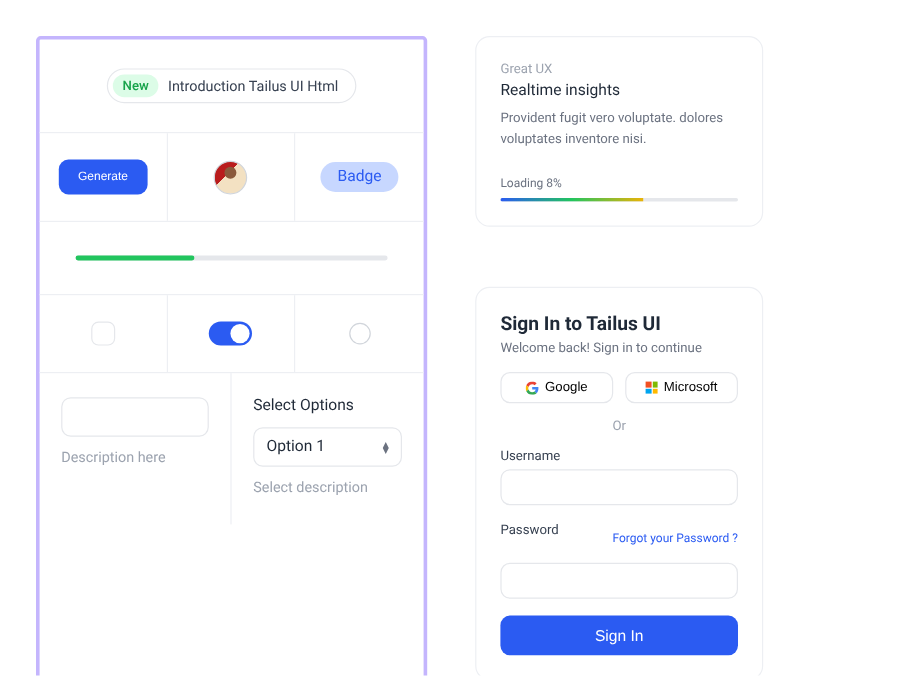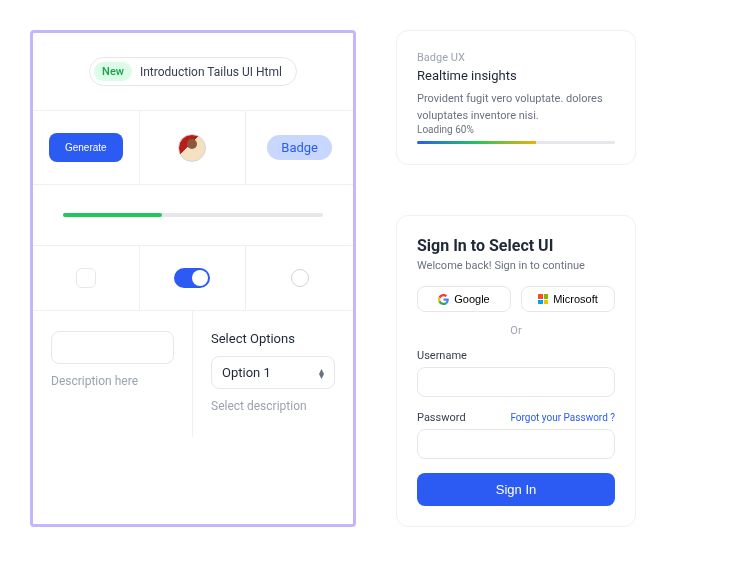--- a/index.html
+++ b/index.html
@@ -172,21 +172,21 @@
 
 
 .card {
   border: 1px solid #edeff3;
   border-radius: 12px;
   padding: 20px;
   background:#fff;
 }
 .small-muted { font-size:11px; color:#9ca3af; margin-bottom:4px; }
 .card-title { font-size:13px; font-weight:400; margin-bottom:8px; }
-.card-text { font-size:11px; color:#6b7280; line-height:1.5; }
+.card-text { font-size:11px; color:#6b7280; line-height:1.5; margin-bottom:24px; }
 .loading-label { font-size:10px; color:#6b7280; margin-bottom:6px; }
 .loading-track { height:3px; background:#e5e7eb; border-radius:2px; overflow:hidden; }
 .loading-fill {
   height:100%; width:60%;
   background: linear-gradient(90deg,#2b5bf2,#22c55e,#eab308);
 }
 
 .signin-title { font-size:16px; font-weight:700; margin-bottom:4px; }
 .signin-sub { font-size:11px; color:#6b7280; margin-bottom:14px; }
 .oauth-row { display:flex; gap:10px; margin-bottom:12px; }
@@ -297,31 +297,31 @@
         </div>
         <div class="form-desc">Select description</div>
       </div>
     </div>
 
   </div>
 
   <div class="right">
 
     <div class="card">
-      <div class="small-muted">Badge UX</div>
+      <div class="small-muted">Great UX</div>
       <div class="card-title">Realtime insights</div>
       <div class="card-text">Provident fugit vero voluptate. dolores voluptates inventore nisi.</div>
-      <div class="loading-label">Loading 60%</div>
+      <div class="loading-label">Loading 8%</div>
       <div class="loading-track">
           <div class="loading-fill"></div>
         </div>
     </div>
 
     <div class="card">
-      <div class="signin-title">Sign In to Select UI</div>
+      <div class="signin-title">Sign In to Tailus UI</div>
       <div class="signin-sub">Welcome back! Sign in to continue</div>
 
       <div class="oauth-row">
         <button class="oauth-btn">
           <span class="g-icon">
             <svg viewBox="0 0 48 48">
                 <path fill="#EA4335" d="M24 9.5c3.54 0 6.71 1.22 9.21 3.6l6.85-6.85C35.9 2.38 30.47 0 24 0 14.62 0 6.51 5.38 2.56 13.22l7.98 6.19C12.43 13.72 17.74 9.5 24 9.5z"></path>
                 <path fill="#4285F4" d="M46.98 24.55c0-1.57-.15-3.09-.38-4.55H24v9.02h12.94c-.58 2.96-2.26 5.48-4.78 7.18l7.73 6c4.51-4.18 7.09-10.36 7.09-17.65z"></path>
                 <path fill="#FBBC05" d="M10.53 28.59c-.48-1.45-.76-2.99-.76-4.59s.27-3.14.76-4.59l-7.98-6.19C.92 16.46 0 20.12 0 24c0 3.88.92 7.54 2.56 10.78l7.97-6.19z"></path>
                 <path fill="#34A853" d="M24 48c6.48 0 11.93-2.13 15.89-5.81l-7.73-6c-2.15 1.45-4.92 2.3-8.16 2.3-6.26 0-11.57-4.22-13.47-9.91l-7.98 6.19C6.51 42.62 14.62 48 24 48z"></path>
@@ -339,21 +339,21 @@
           <span>Microsoft</span>
         </button>
       </div>
 
       <div class="or-sep">Or</div>
 
       <label class="field-label">Username</label>
       <input class="signin-input" type="text" style="">
 
       <div class="label-row">
-        <label class="field-label" style="margin-bottom:0">Password</label>
+        <label class="field-label" style="margin-bottom:16px">Password</label>
         <a href="#" class="forgot">Forgot your Password ?</a>
       </div>
       <input class="signin-input" type="password" style="">
 
       <button class="btn-signin">Sign In</button>
     </div>
 
   </div>
 </div>
 

